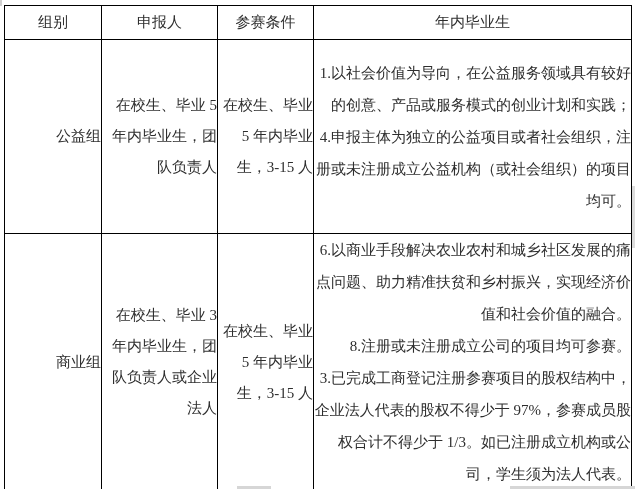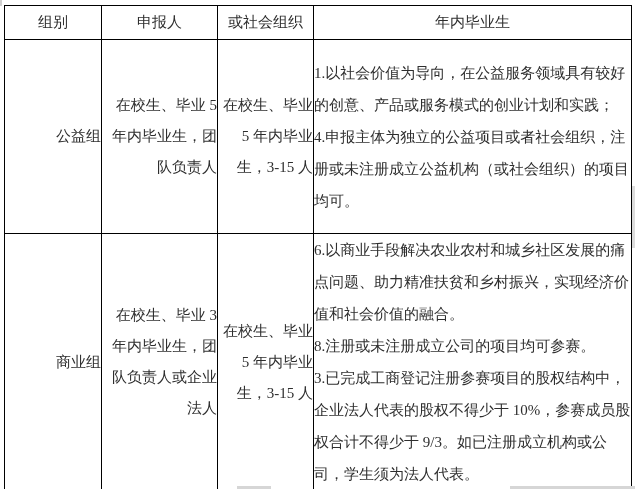--- a/index.html
+++ b/index.html
@@ -33,21 +33,21 @@
   .doc-table th {
     height: 33px;
     line-height: 33px;
   }
   .cell-center {
     text-align: right;
     line-height: 31px;
     padding: 2px 4px;
   }
   .cell-conditions {
-    text-align: left;
+    text-align: right;
     line-height: 32px;
     padding: 2px 4px 2px 6px;
     vertical-align: middle;
   }
   .cond {
     margin: 0;
   }
   .row-welfare { height: 194px; }
   .row-business { height: 251px; }
   .artifact {
@@ -66,42 +66,42 @@
   <colgroup>
     <col style="width:97px">
     <col style="width:116px">
     <col style="width:96px">
     <col style="width:318px">
   </colgroup>
   <thead>
     <tr>
       <th>组别</th>
       <th>申报人</th>
-      <th>或社会组织</th>
+      <th>参赛条件</th>
       <th>年内毕业生</th>
     </tr>
   </thead>
   <tbody>
     <tr class="row-welfare">
       <td class="cell-center">公益组</td>
       <td class="cell-center">在校生、毕业 5 年内毕业生，团队负责人</td>
       <td class="cell-center">在校生、毕业 5 年内毕业生，3-15 人</td>
       <td class="cell-conditions">
         <p class="cond">1.以社会价值为导向，在公益服务领域具有较好的创意、产品或服务模式的创业计划和实践；</p>
         <p class="cond">4.申报主体为独立的公益项目或者社会组织，注册或未注册成立公益机构（或社会组织）的项目均可。</p>
       </td>
     </tr>
     <tr class="row-business">
       <td class="cell-center">商业组</td>
       <td class="cell-center">在校生、毕业 3 年内毕业生，团队负责人或企业法人</td>
       <td class="cell-center">在校生、毕业 5 年内毕业生，3-15 人</td>
       <td class="cell-conditions">
         <p class="cond">6.以商业手段解决农业农村和城乡社区发展的痛点问题、助力精准扶贫和乡村振兴，实现经济价值和社会价值的融合。</p>
         <p class="cond">8.注册或未注册成立公司的项目均可参赛。</p>
-        <p class="cond">3.已完成工商登记注册参赛项目的股权结构中，企业法人代表的股权不得少于 10%，参赛成员股权合计不得少于 9/3。如已注册成立机构或公司，学生须为法人代表。</p>
+        <p class="cond">3.已完成工商登记注册参赛项目的股权结构中，企业法人代表的股权不得少于 97%，参赛成员股权合计不得少于 1/3。如已注册成立机构或公司，学生须为法人代表。</p>
       </td>
     </tr>
   </tbody>
 </table>
 
 <div class="artifact artifact-top-left"></div>
 <div class="artifact artifact-right-scroll"></div>
 <div class="artifact artifact-bottom-1"></div>
 <div class="artifact artifact-bottom-2"></div>
 

